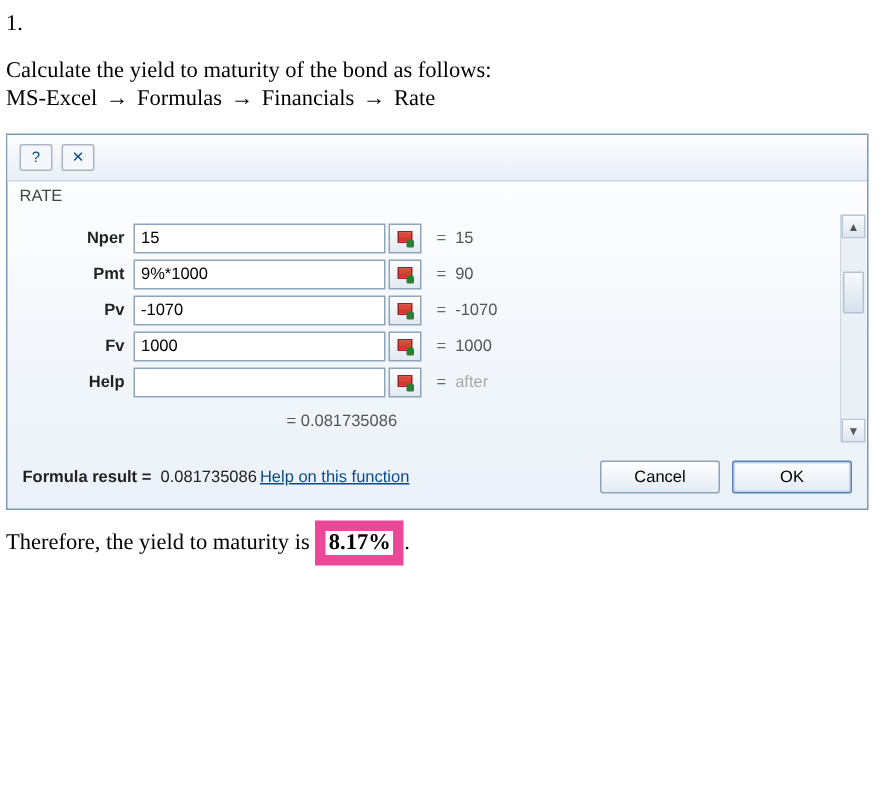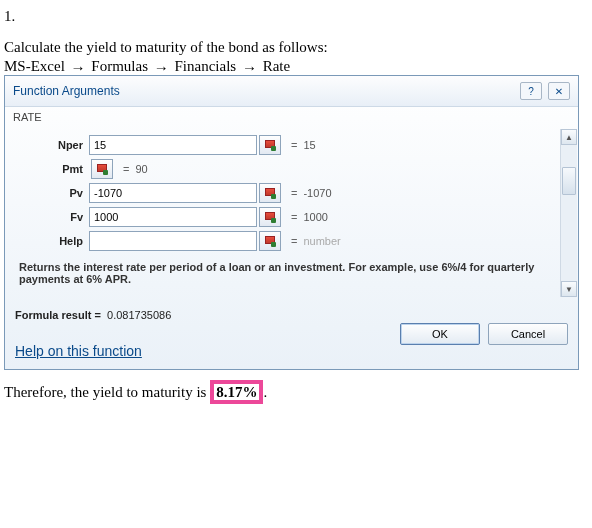--- a/index.html
+++ b/index.html
@@ -6,21 +6,21 @@
     body {
       font-family: "Times New Roman", serif;
       font-size: 15px;
       color: #000;
       background: #fff;
       width: 592px;
       padding: 8px 4px;
     }
     .q-num { margin-bottom: 14px; }
     .q-text { margin-bottom: 2px; }
-    .breadcrumb { margin-bottom: 0; }
+    .breadcrumb { margin-bottom: 14px; }
     .arrow { font-weight: bold; margin: 0 2px; }
     .dialog {
       font-family: "Segoe UI", Tahoma, sans-serif;
       font-size: 11px;
       border: 1px solid #7a99b8;
       background: linear-gradient(#fff, #eaf1f8);
       width: 575px;
       margin-bottom: 14px;
     }
     .dialog-title {
@@ -169,62 +169,61 @@
       color: #333;
       font-size: 11px;
     }
     .arg-desc b { font-weight: bold; }
     .bottom {
       display: flex;
       justify-content: space-between;
       align-items: center;
       padding: 8px 10px 10px 10px;
     }
-    .bottom-left { display: flex; flex-direction: column; gap: 22px; }
+    .bottom-left { display: flex; flex-direction: row; gap: 2px; }
     .formula-result { font-weight: bold; color: #222; font-size: 11px; }
     .formula-result .val { font-weight: normal; }
     .help-link {
       color: #0a4a8a;
       text-decoration: underline;
       cursor: pointer;
-      font-size: 14px;
+      font-size: 11px;
     }
     .btns { display: flex; gap: 8px; }
     .btn {
       width: 80px;
       height: 22px;
       border: 1px solid #8ea4bb;
       background: linear-gradient(#fefefe, #e3ebf3);
       font-family: inherit;
       font-size: 11px;
       cursor: pointer;
       border-radius: 2px;
     }
     .btn.ok { border: 1px solid #5a7fae; box-shadow: 0 0 0 1px #bcd3ec inset; }
     .conclusion { margin-top: 12px; }
-    .boxed { border: 4px solid #ec4899; padding: 0 2px; font-weight: bold; }
+    .boxed { border: 7px solid #ec4899; padding: 0 2px; font-weight: bold; }
   </style>
 </head>
 <body>
 
 <div class="q-num">1.</div>
 <div class="q-text">Calculate the yield to maturity of the bond as follows:</div>
 <div class="breadcrumb">
   <span>MS-Excel</span>
   <span class="arrow">→</span>
   <span>Formulas</span>
   <span class="arrow">→</span>
   <span>Financials</span>
   <span class="arrow">→</span>
   <span>Rate</span>
 </div>
 
 <div class="dialog">
   <div class="dialog-title">
-    <span class="title-text">Function Arguments</span>
     <span class="title-btns">
       <span class="title-btn">?</span>
       <span class="title-btn">✕</span>
     </span>
   </div>
 
   <div class="fn-name">RATE</div>
 
   <div class="dialog-body">
     <div class="body-main">
@@ -235,20 +234,21 @@
           <input class="arg-input" value="15" style="">
           <span class="ref-btn">
               <span class="ref-icon"></span>
             </span>
           <span class="arg-eq">=</span>
           <span class="arg-val">15</span>
         </div>
 
         <div class="arg-row">
           <div class="arg-label">Pmt</div>
+          <input class="arg-input" value="9%*1000" style="">
           <span class="ref-btn">
               <span class="ref-icon"></span>
             </span>
           <span class="arg-eq">=</span>
           <span class="arg-val">90</span>
         </div>
 
         <div class="arg-row">
           <div class="arg-label">Pv</div>
           <input class="arg-input" value="-1070" style="">
@@ -269,27 +269,27 @@
           <span class="arg-val">1000</span>
         </div>
 
         <div class="arg-row">
           <div class="arg-label">Help</div>
           <input class="arg-input" value="" style="">
           <span class="ref-btn">
               <span class="ref-icon"></span>
             </span>
           <span class="arg-eq">=</span>
-          <span class="arg-val ghost">number</span>
+          <span class="arg-val ghost">after</span>
         </div>
 
       </div>
 
-
-      <div class="desc">Returns the interest rate per period of a loan or an investment. For example, use 6%/4 for quarterly payments at 6% APR.</div>
+      <div class="result-line">=   0.081735086</div>
+
 
     </div>
 
     <div class="scrollbar">
       <div class="sb-btn">▲</div>
       <div class="sb-track">
         <div class="sb-thumb"></div>
       </div>
       <div class="sb-btn">▼</div>
     </div>
@@ -297,21 +297,21 @@
 
   <div class="bottom">
     <div class="bottom-left">
       <div class="formula-result">
         <span>Formula result =</span>
         &nbsp;<span class="val">0.081735086</span>
       </div>
       <a class="help-link">Help on this function</a>
     </div>
     <div class="btns">
+      <button class="btn">Cancel</button>
       <button class="btn ok">OK</button>
-      <button class="btn">Cancel</button>
     </div>
   </div>
 </div>
 
 <div class="conclusion">
   <span>Therefore, the yield to maturity is </span><span class="boxed">8.17%</span><span>.</span>
 </div>
 
 </body></html>

